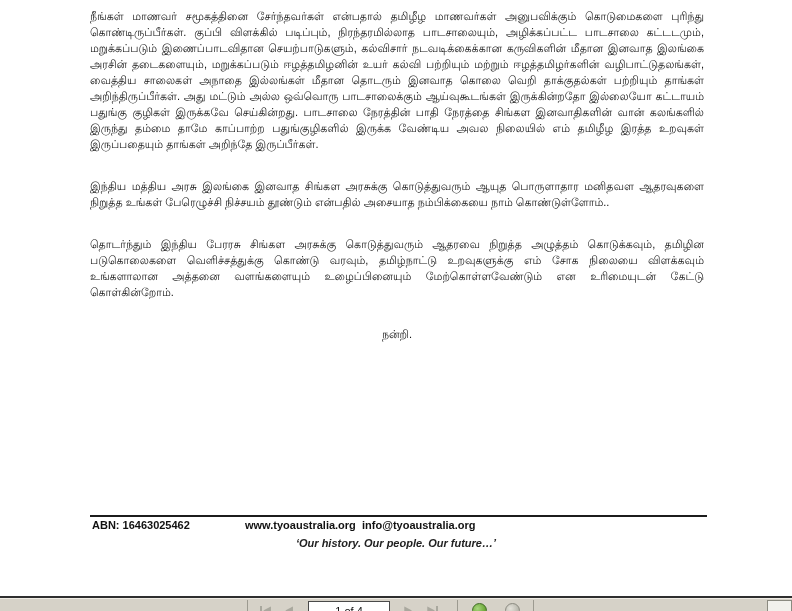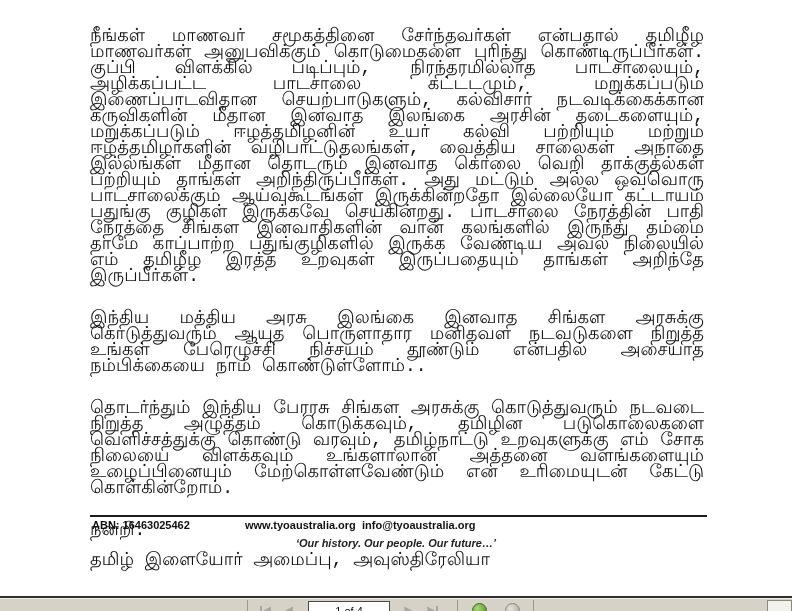--- a/index.html
+++ b/index.html
@@ -14,27 +14,26 @@
   
   .doc-page {
     position: absolute; top: 0; left: 0;
     width: 792px; height: 596px;
     background: #ffffff;
     overflow: hidden;
   }
   .doc-body {
     position: absolute; top: 8px; left: 90px; right: 88px;
     color: #121212;
-    font-family: Liberation Mono, monospace;
-    font-size: 18px; line-height: 16px;
+    font-family: Liberation Sans, sans-serif;
+    font-size: 11px; line-height: 16px;
     text-align: justify;
-    margin-top: 20px;
   }
   .doc-body p { margin: 0 0 26px 0; }
-  .doc-body p.thanks   { margin: 0 0 14px 0; text-align: left; }
+  .doc-body p.thanks   { margin: 0 0 14px 0; text-align: center; }
   .doc-body p.signoff  { margin: 0 0 24px 0; text-align: left; }
   .doc-body p.orgline  { margin: 0; text-align: left; }
 
   
   .page-footer {
     position: absolute; left: 0; right: 0; top: 515px;
     font-family: "Liberation Sans", sans-serif;
   }
   .footer-rule {
     height: 0; border-top: 2px solid #1c1c1c;
@@ -102,24 +101,23 @@
   }
 </style>
 </head>
 <body>
 
 <div class="viewport">
 
   <div class="doc-page">
     <div class="doc-body">
       <p>நீங்கள் மாணவர் சமூகத்தினை சேர்ந்தவர்கள் என்பதால் தமிழீழ மாணவர்கள் அனுபவிக்கும் கொடுமைகளை புரிந்து கொண்டிருப்பீர்கள். குப்பி விளக்கில் படிப்பும், நிரந்தரமில்லாத பாடசாலையும், அழிக்கப்பட்ட பாடசாலை கட்டடமும், மறுக்கப்படும் இணைப்பாடவிதான செயற்பாடுகளும், கல்விசார் நடவடிக்கைக்கான கருவிகளின் மீதான இனவாத இலங்கை அரசின் தடைகளையும், மறுக்கப்படும் ஈழத்தமிழனின் உயர் கல்வி பற்றியும் மற்றும் ஈழத்தமிழர்களின் வழிபாட்டுதலங்கள், வைத்திய சாலைகள் அநாதை இல்லங்கள் மீதான தொடரும் இனவாத கொலை வெறி தாக்குதல்கள் பற்றியும் தாங்கள் அறிந்திருப்பீர்கள். அது மட்டும் அல்ல ஒவ்வொரு பாடசாலைக்கும் ஆய்வுகூடங்கள் இருக்கின்றதோ இல்லையோ கட்டாயம் பதுங்கு குழிகள் இருக்கவே செய்கின்றது. பாடசாலை நேரத்தின் பாதி நேரத்தை சிங்கள இனவாதிகளின் வான் கலங்களில் இருந்து தம்மை தாமே காப்பாற்ற பதுங்குழிகளில் இருக்க வேண்டிய அவல நிலையில் எம் தமிழீழ இரத்த உறவுகள் இருப்பதையும் தாங்கள் அறிந்தே இருப்பீர்கள்.</p>
-      <p>இந்திய மத்திய அரசு இலங்கை இனவாத சிங்கள அரசுக்கு கொடுத்துவரும் ஆயுத பொருளாதார மனிதவள நடவடுகளை நிறுத்த உங்கள் பேரெழுச்சி நிச்சயம் தூண்டும் என்பதில் அசையாத நம்பிக்கையை நாம் கொண்டுள்ளோம்..</p>
-      <p>தொடர்ந்தும் இந்திய பேரரசு சிங்கள அரசுக்கு கொடுத்துவரும் நடவடை நிறுத்த அழுத்தம் கொடுக்கவும், தமிழின படுகொலைகளை வெளிச்சத்துக்கு கொண்டு வரவும், தமிழ்நாட்டு உறவுகளுக்கு எம் சோக நிலையை விளக்கவும் உங்களாலான அத்தனை வளங்களையும் உழைப்பினையும் மேற்கொள்ளவேண்டும் என உரிமையுடன் கேட்டு கொள்கின்றோம்.</p>
+      <p>இந்திய மத்திய அரசு இலங்கை இனவாத சிங்கள அரசுக்கு கொடுத்துவரும் ஆயுத பொருளாதார மனிதவள ஆதரவுகளை நிறுத்த உங்கள் பேரெழுச்சி நிச்சயம் தூண்டும் என்பதில் அசையாத நம்பிக்கையை நாம் கொண்டுள்ளோம்..</p>
+      <p>தொடர்ந்தும் இந்திய பேரரசு சிங்கள அரசுக்கு கொடுத்துவரும் ஆதரவை நிறுத்த அழுத்தம் கொடுக்கவும், தமிழின படுகொலைகளை வெளிச்சத்துக்கு கொண்டு வரவும், தமிழ்நாட்டு உறவுகளுக்கு எம் சோக நிலையை விளக்கவும் உங்களாலான அத்தனை வளங்களையும் உழைப்பினையும் மேற்கொள்ளவேண்டும் என உரிமையுடன் கேட்டு கொள்கின்றோம்.</p>
       <p class="thanks">நன்றி.</p>
-      <p class="orgline">தமிழ் இளையோர் அமைப்பு, அவுஸ்திரேலியா</p>
     </div>
 
     <div class="page-footer">
       <div class="footer-rule"></div>
       <div class="footer-row">
         <span class="abn">ABN: 16463025462</span>
         <span class="site">www.tyoaustralia.org</span>
         <span class="email">info@tyoaustralia.org</span>
       </div>
       <div class="tagline">‘Our history. Our people. Our future…’</div>

